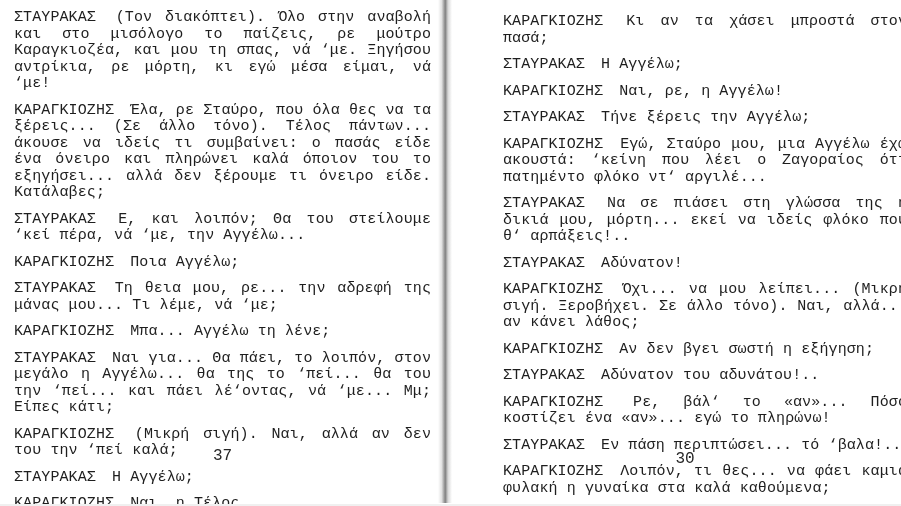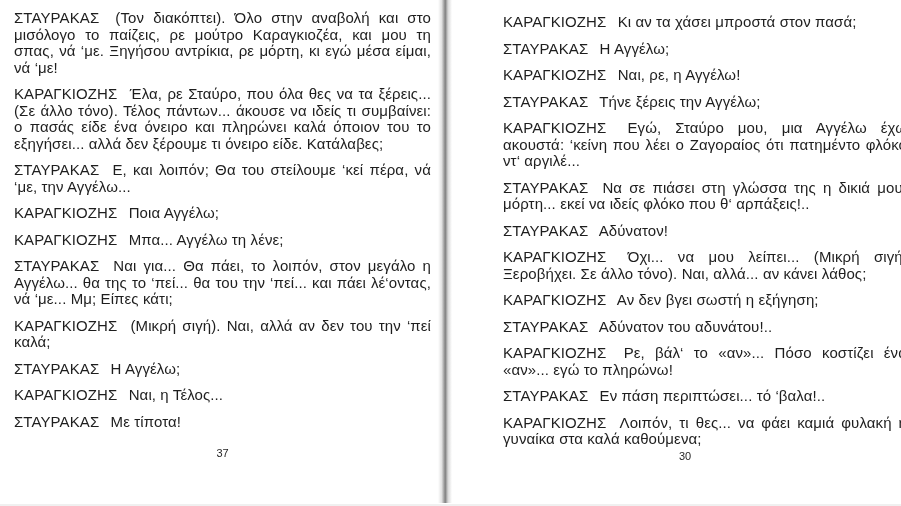--- a/index.html
+++ b/index.html
@@ -5,21 +5,21 @@
   html, body { margin: 0; padding: 0; }
   body {
     width: 901px; height: 506px;
     background: #ffffff;
     overflow: hidden;
   }
   .book {
     position: relative;
     width: 901px; height: 506px;
     background: #ffffff;
-    font-family: Liberation Sans, sans-serif;
+    font-family: Liberation Mono, monospace;
     color: #1e1e1e;
   }
   .page {
     position: absolute; top: 0; height: 506px;
     background: #ffffff;
   }
   .page.left  { left: 0;   width: 440px; }
   .page.right { left: 452px; width: 449px; }
 
   .page-text {
@@ -30,21 +30,21 @@
     letter-spacing: 0.1px;
   }
   .left  .page-text { left: 14px; top: 10px;  width: 417px; }
   .right .page-text { left: 31px; top: 14px;  width: 404px; margin-left: 20px; }
 
   .para { margin: 0 0 10px 0; }
   .speaker { margin-right: 7px; }
 
   .page-number {
     position: absolute;
-    font-size: 11px;
+    font-size: 16px;
     text-align: center;
     color: #262626;
   }
   .left  .page-number { left: 14px; top: 447px; width: 417px; }
   .right .page-number { left: 31px; top: 450px; width: 404px; }
 
   .spine {
     position: absolute; left: 438px; top: 0;
     width: 14px; height: 503px;
     background: linear-gradient(to right,
@@ -65,20 +65,21 @@
 <body>
 
 <div class="book">
 
   <section class="page left">
     <div class="page-text">
         <p class="para"><span class="speaker">ΣΤΑΥΡΑΚΑΣ</span> <span class="line">(Τον διακόπτει). Όλο στην αναβολή και στο μισόλογο το παίζεις, ρε μούτρο Καραγκιοζέα, και μου τη σπας, νά ‘με. Ξηγήσου αντρίκια, ρε μόρτη, κι εγώ μέσα είμαι, νά ‘με!</span></p>
         <p class="para"><span class="speaker">ΚΑΡΑΓΚΙΟΖΗΣ</span> <span class="line">Έλα, ρε Σταύρο, που όλα θες να τα ξέρεις... (Σε άλλο τόνο). Τέλος πάντων... άκουσε να ιδείς τι συμβαίνει: ο πασάς είδε ένα όνειρο και πληρώνει καλά όποιον του το εξηγήσει... αλλά δεν ξέρουμε τι όνειρο είδε. Κατάλαβες;</span></p>
         <p class="para"><span class="speaker">ΣΤΑΥΡΑΚΑΣ</span> <span class="line">Ε, και λοιπόν; Θα του στείλουμε ‘κεί πέρα, νά ‘με, την Αγγέλω...</span></p>
         <p class="para"><span class="speaker">ΚΑΡΑΓΚΙΟΖΗΣ</span> <span class="line">Ποια Αγγέλω;</span></p>
+        <p class="para"><span class="speaker">ΣΤΑΥΡΑΚΑΣ</span> <span class="line">Τη θεια μου, ρε... την αδρεφή της μάνας μου... Τι λέμε, νά ‘με;</span></p>
         <p class="para"><span class="speaker">ΚΑΡΑΓΚΙΟΖΗΣ</span> <span class="line">Μπα... Αγγέλω τη λένε;</span></p>
         <p class="para"><span class="speaker">ΣΤΑΥΡΑΚΑΣ</span> <span class="line">Ναι για... Θα πάει, το λοιπόν, στον μεγάλο η Αγγέλω... θα της το ‘πεί... θα του την ‘πεί... και πάει λέ‘οντας, νά ‘με... Μμ; Είπες κάτι;</span></p>
         <p class="para"><span class="speaker">ΚΑΡΑΓΚΙΟΖΗΣ</span> <span class="line">(Μικρή σιγή). Ναι, αλλά αν δεν του την ‘πεί καλά;</span></p>
         <p class="para"><span class="speaker">ΣΤΑΥΡΑΚΑΣ</span> <span class="line">Η Αγγέλω;</span></p>
         <p class="para"><span class="speaker">ΚΑΡΑΓΚΙΟΖΗΣ</span> <span class="line">Ναι, η Τέλος...</span></p>
         <p class="para"><span class="speaker">ΣΤΑΥΡΑΚΑΣ</span> <span class="line">Με τίποτα!</span></p>
       </div>
     <div class="page-number">37</div>
   </section>
 

